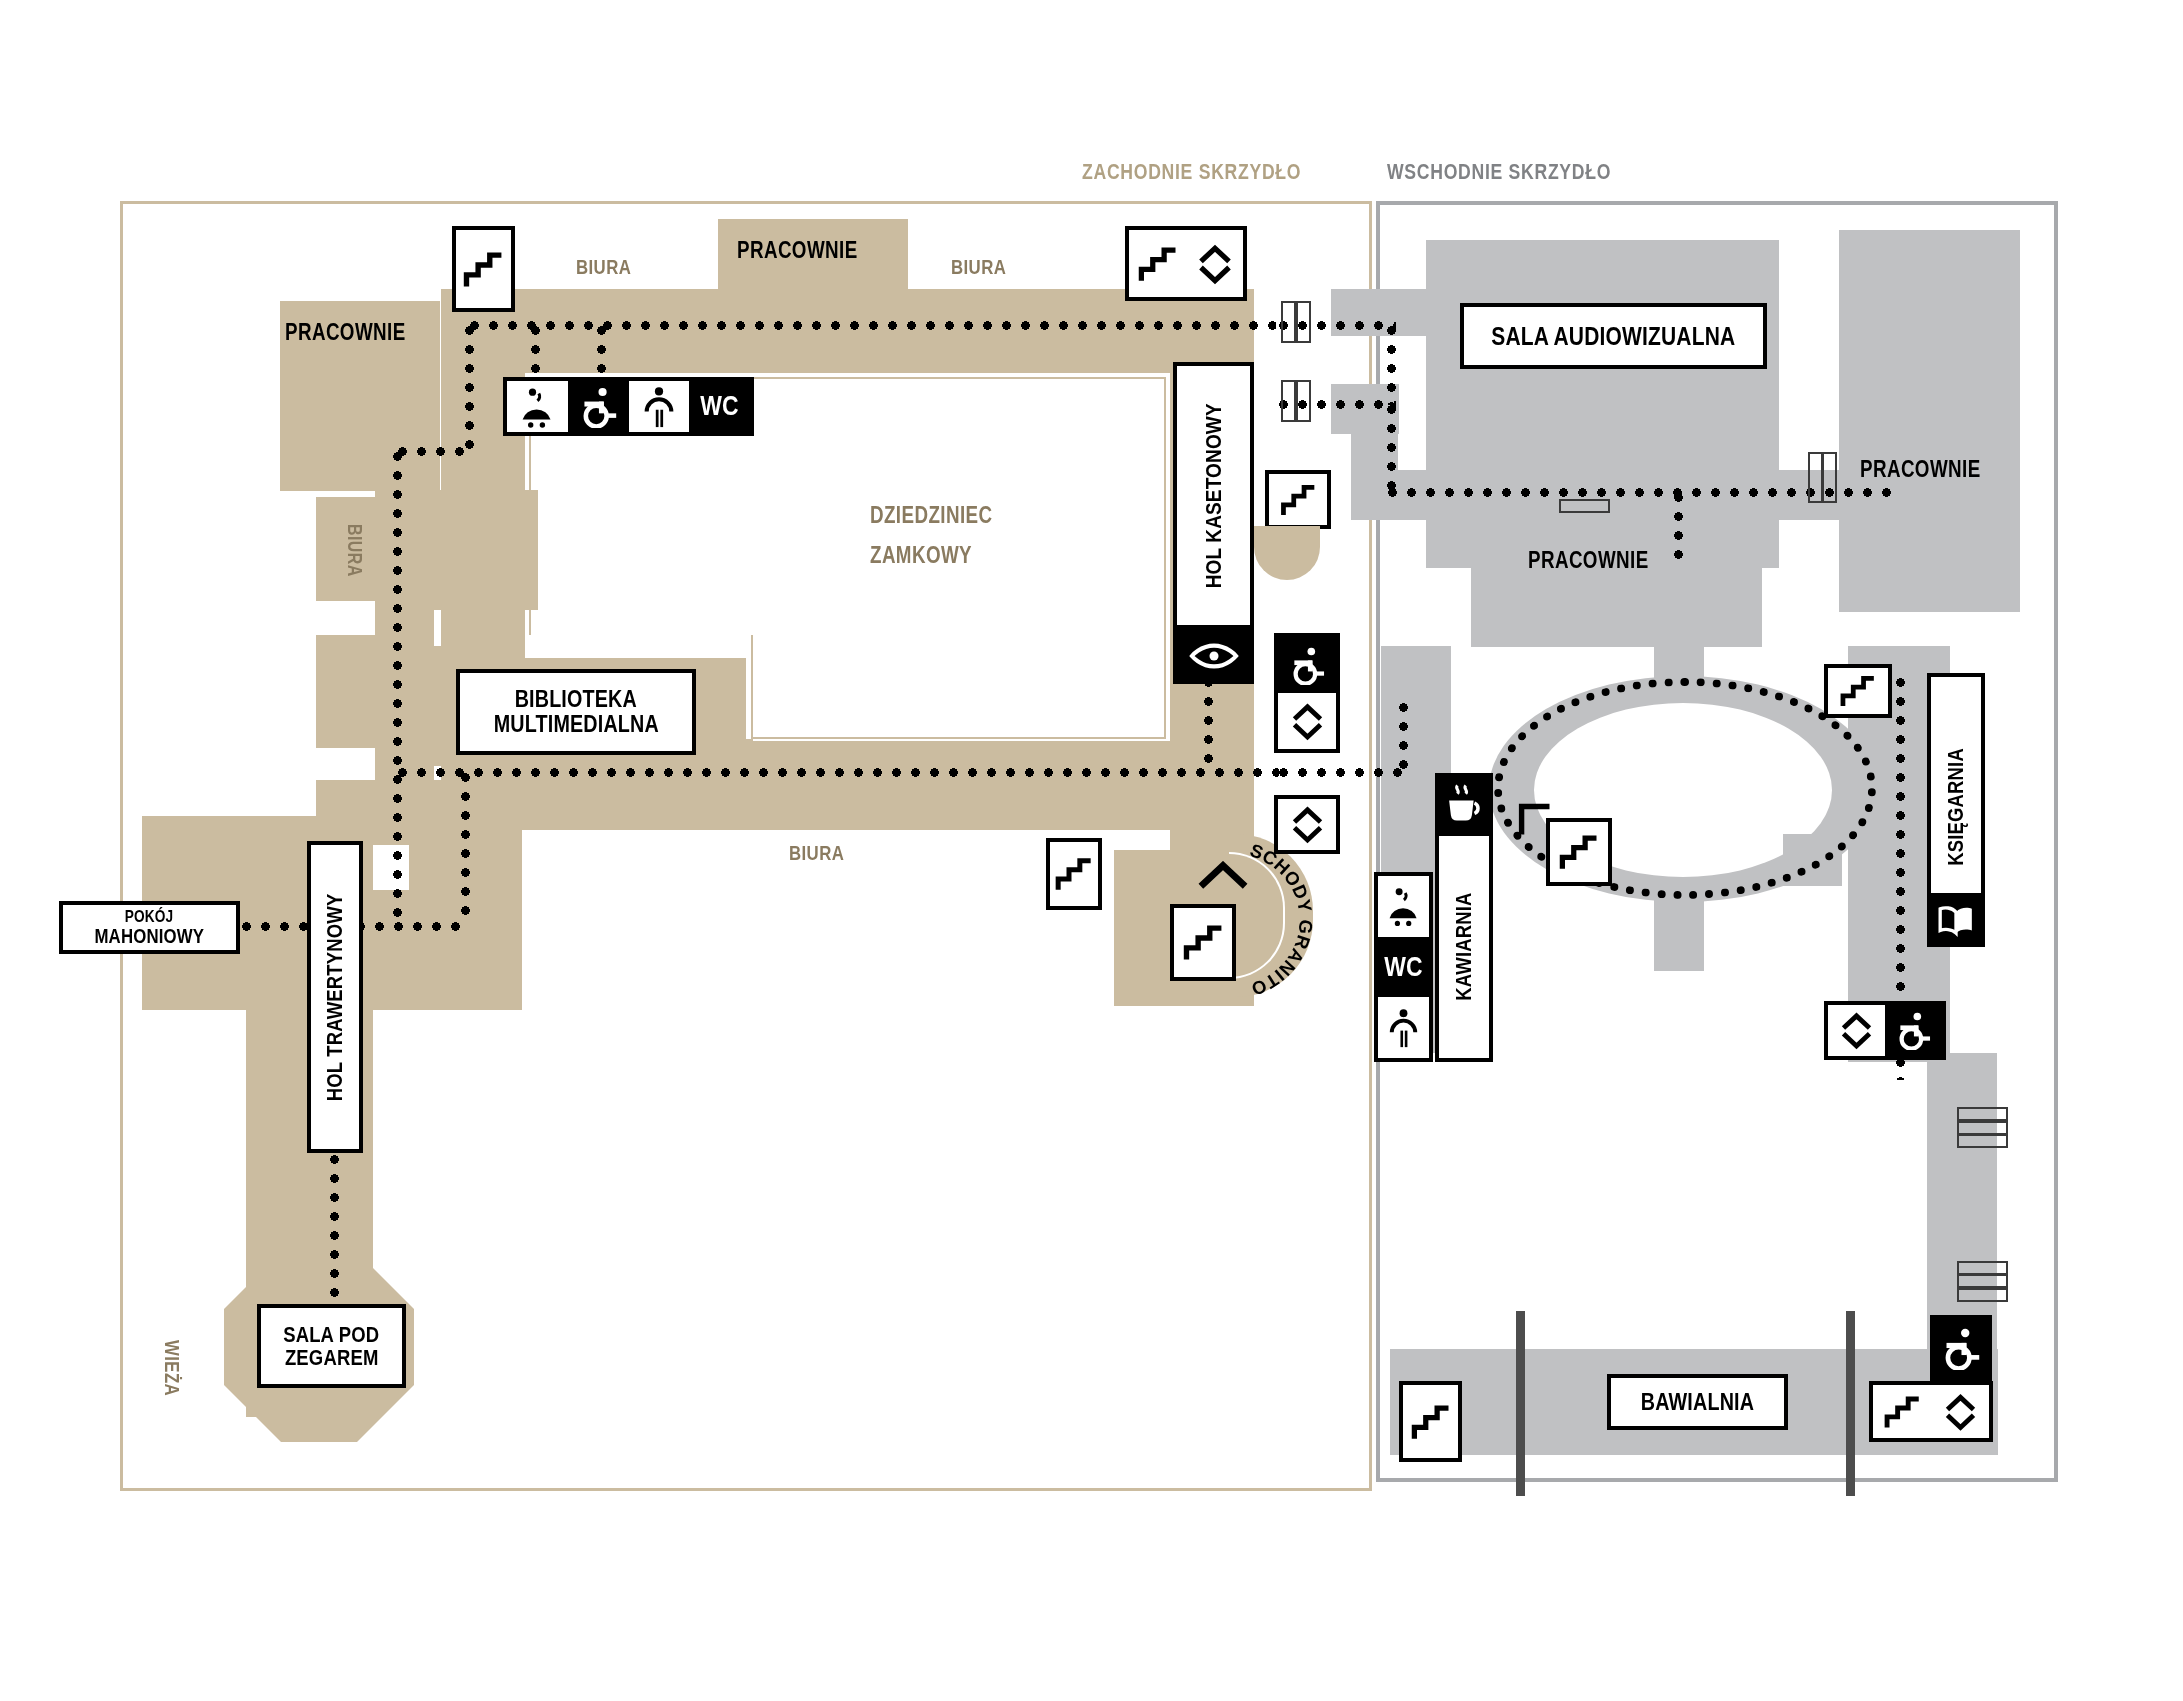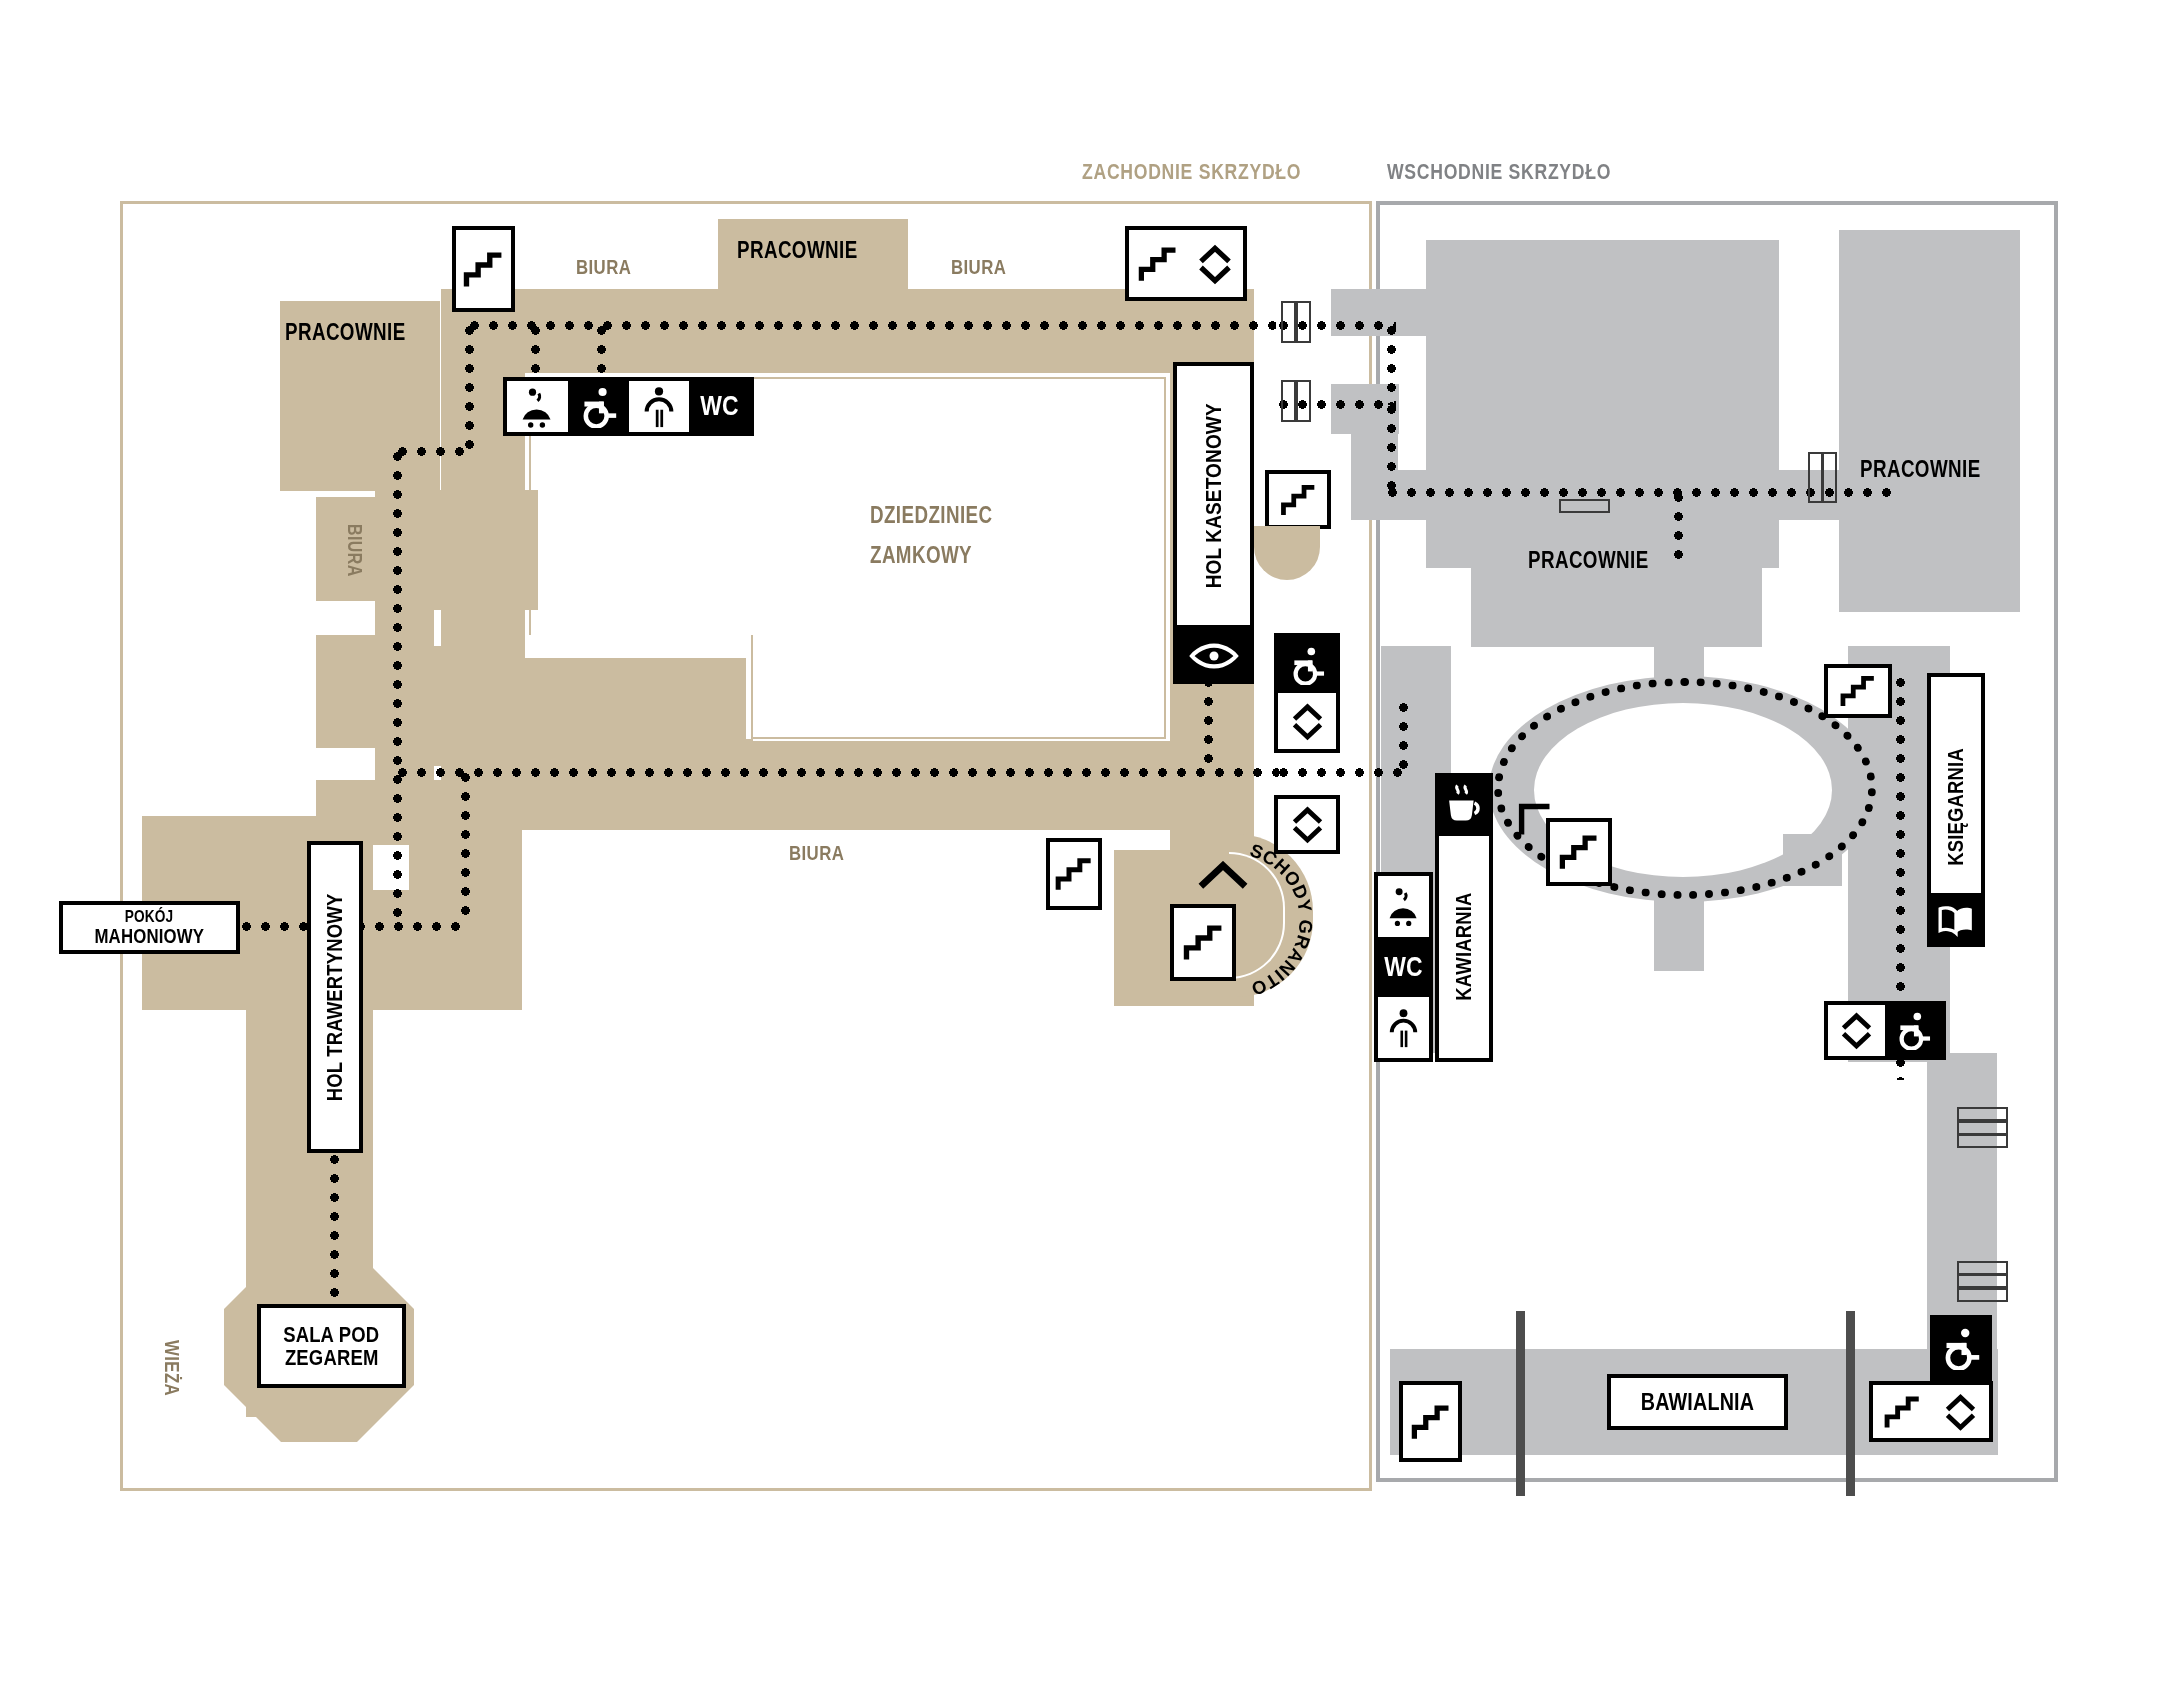--- a/index.html
+++ b/index.html
@@ -241,35 +241,42 @@
       <span>PRACOWNIE</span>
     </div>
   <div class="maptext-b" style="left:1528px;top:547px;font-size:23.5px;">
       <span>PRACOWNIE</span>
     </div>
 
   <div class="plaque vert" style="left:1173px;top:362px;width:81px;height:267px;font-size:22.6px;">
       <span>HOL KASETONOWY</span>
     </div>
 
+  <div class="plaque" style="left:456px;top:669px;width:240px;height:86px;font-size:23.5px;flex-direction:column;">
+    <span>BIBLIOTEKA</span>
+    <span>MULTIMEDIALNA</span>
+  </div>
 
   <div class="plaque" style="left:59px;top:901px;width:181px;height:53px;font-size:20px;flex-direction:column;">
     <span style="font-size:16.3px">POKÓJ</span>
     <span>MAHONIOWY</span>
   </div>
 
   <div class="plaque vert" style="left:307px;top:841px;width:56px;height:312px;font-size:22px;">
       <span>HOL TRAWERTYNOWY</span>
     </div>
 
   <div class="plaque" style="left:257px;top:1304px;width:149px;height:84px;font-size:22px;flex-direction:column;">
     <span>SALA POD</span>
     <span>ZEGAREM</span>
   </div>
 
+  <div class="plaque" style="left:1460px;top:303px;width:307px;height:66px;font-size:25px;">
+      <span>SALA AUDIOWIZUALNA</span>
+    </div>
 
   <div class="plaque vert" style="left:1435px;top:832px;width:58px;height:230px;font-size:22px;">
       <span>KAWIARNIA</span>
     </div>
 
   <div class="plaque vert" style="left:1927px;top:673px;width:58px;height:267px;font-size:22px;">
       <span>KSIĘGARNIA</span>
     </div>
 
   <div class="plaque" style="left:1607px;top:1374px;width:181px;height:56px;font-size:23.5px;">

